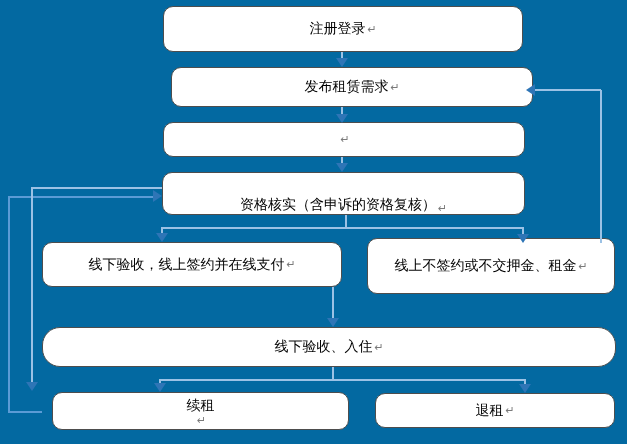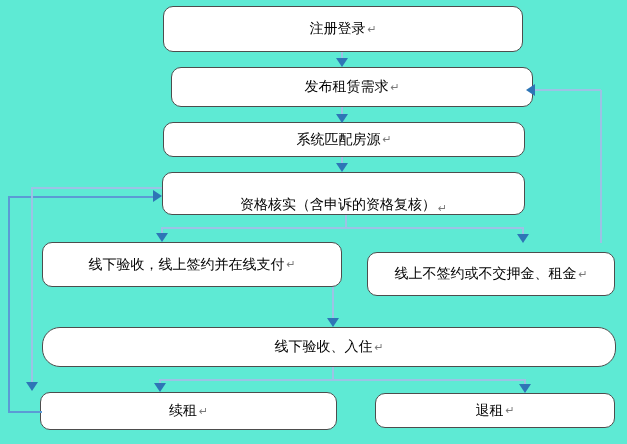--- a/index.html
+++ b/index.html
@@ -1,19 +1,19 @@
 <!DOCTYPE html>
 <html><head>
 <meta charset="utf-8">
 <style>
   html,body{margin:0;padding:0;background:#fff;}
   .stage{
     position:relative;
     width:627px;height:444px;
-    background:#5eead4;
+    background:#0369a1;
     font-family:"DejaVu Sans","Liberation Sans",sans-serif;
     overflow:hidden;
   }
   .node{
     position:absolute;
     box-sizing:border-box;
     border:1.5px solid #4d4d4d;
     border-radius:10px;
     background:#fff;
     display:flex;
@@ -37,40 +37,39 @@
   .arr-down{border-left:6px solid transparent;border-right:6px solid transparent;border-top:9px solid #2e75b6;}
   .arr-left{border-top:6px solid transparent;border-bottom:6px solid transparent;border-right:9px solid #2e75b6;}
   .arr-right{border-top:6px solid transparent;border-bottom:6px solid transparent;border-left:9px solid #2e75b6;}
 
   
   #n-register {left:163px;top:6px;  width:360px;height:46px;}
   #n-publish  {left:163px;top:67px; width:362px;height:40px;margin-left:8px;}
   #n-match    {left:163px;top:122px;width:362px;height:35px;}
   #n-verify   {left:162px;top:172px;width:363px;height:43px;align-items:flex-end;}
   #n-confirm  {left:42px; top:242px;width:300px;height:45px;}
-  #n-nosign   {left:367px;top:252px;width:248px;height:44px;}
+  #n-nosign   {left:367px;top:238px;width:248px;height:56px;}
   #n-checkin  {left:42px; top:327px;width:574px;height:40px;border-radius:18px;}
-  #n-renew    {left:40px; top:392px;width:297px;height:38px;}
+  #n-renew    {left:52px; top:392px;width:297px;height:38px;flex-direction:column;}
   #n-quit     {left:375px;top:393px;width:240px;height:35px;justify-content:center;}
 </style>
 </head>
 <body>
 
 <div class="stage">
 
   <div class="node" id="n-register">
     <span>注册登录</span>
       <span class="pmark">↵</span>
   </div>
   <div class="node" id="n-publish">
     <span>发布租赁需求</span>
       <span class="pmark">↵</span>
   </div>
   <div class="node" id="n-match">
-    <span>系统匹配房源</span>
       <span class="pmark">↵</span>
   </div>
   <div class="node" id="n-verify">
     <span>资格核实（含申诉的资格复核）</span>
       <span class="pmark">↵</span>
   </div>
   <div class="node" id="n-confirm">
     <span>线下验收，线上签约并在线支付</span>
       <span class="pmark">↵</span>
   </div>

